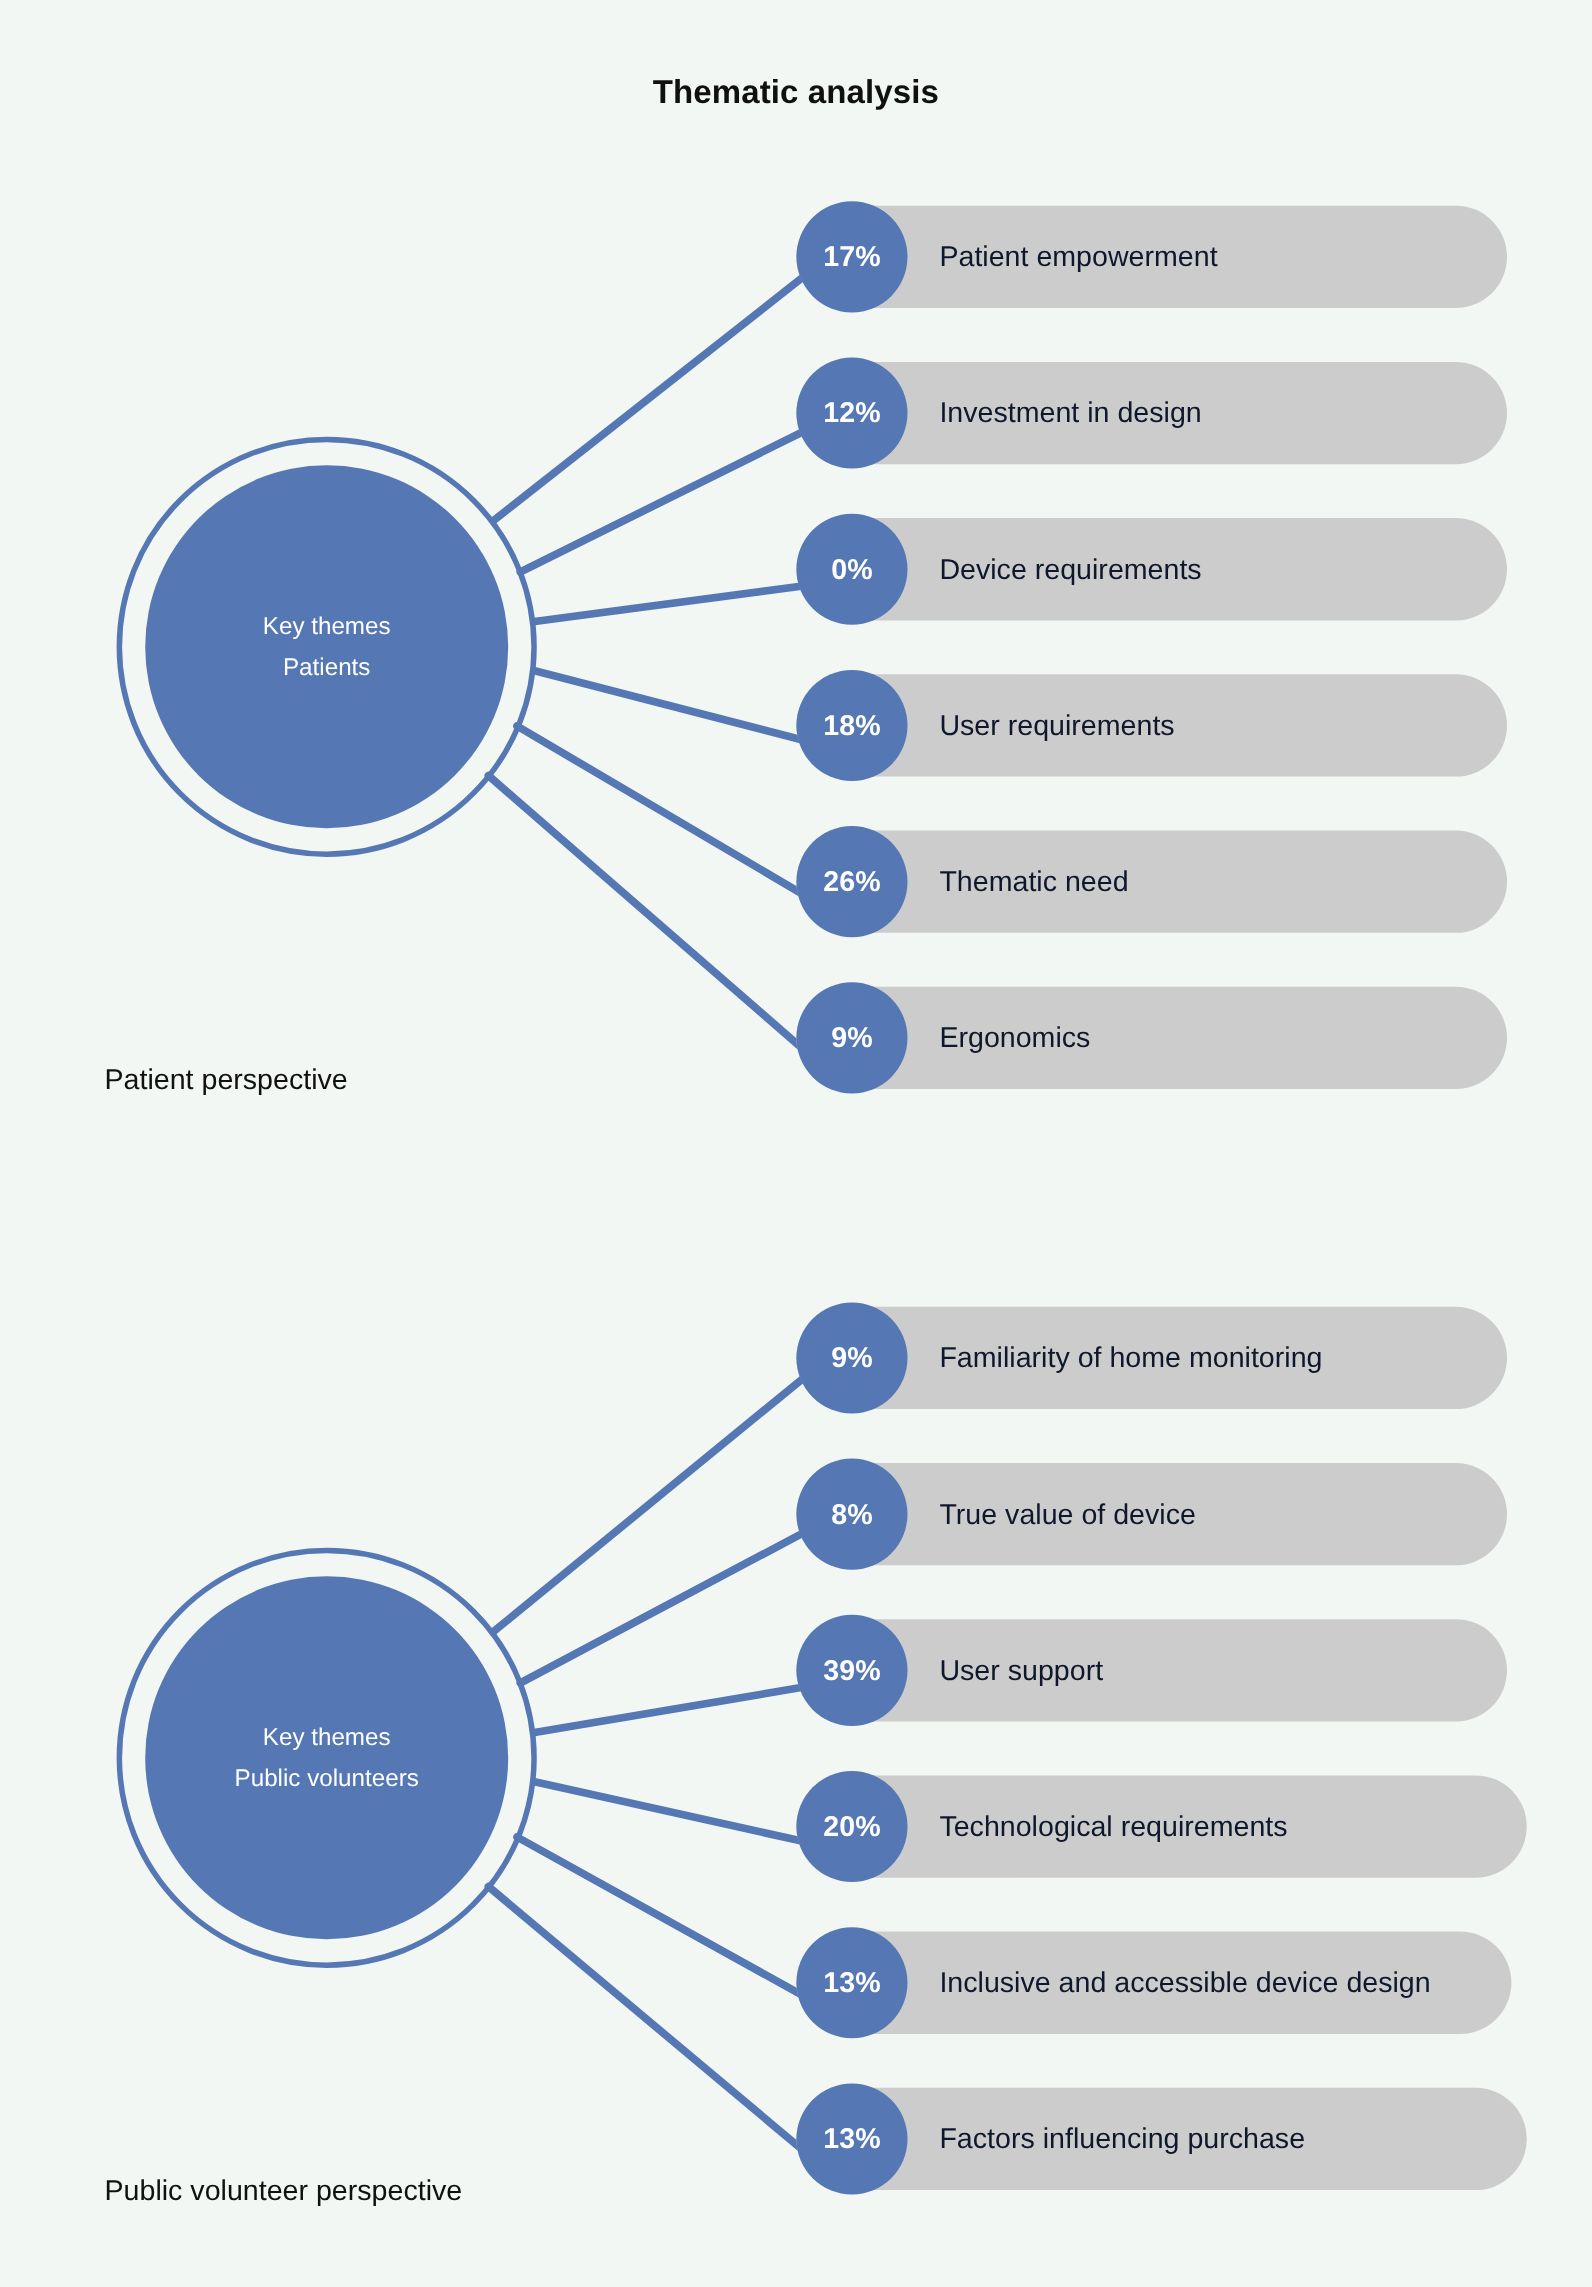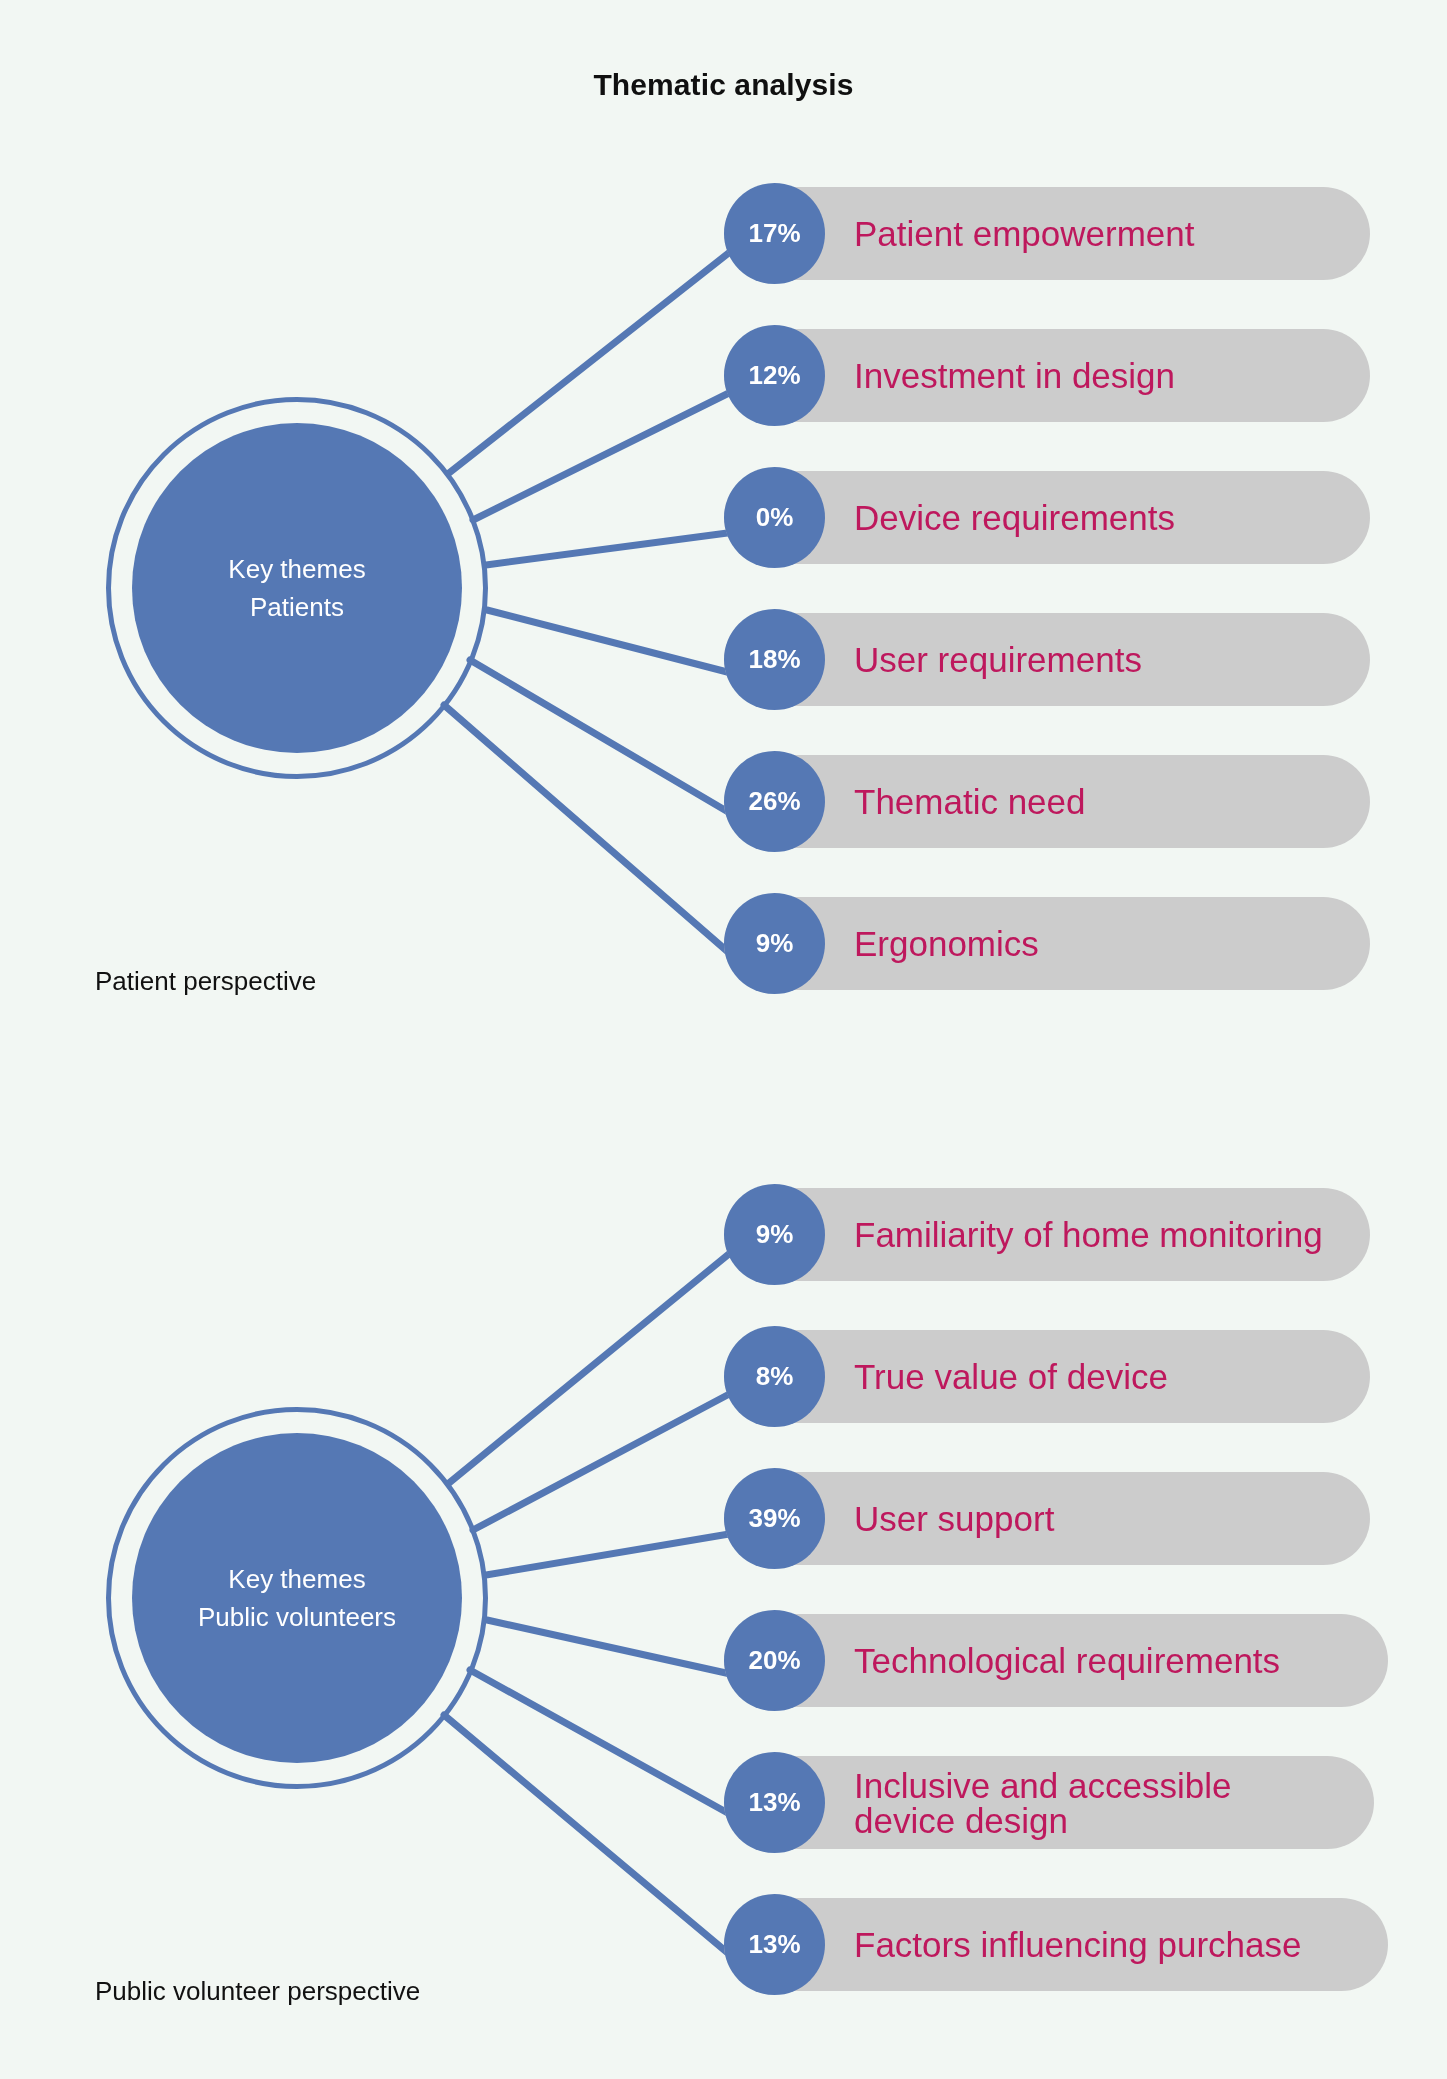--- a/index.html
+++ b/index.html
@@ -64,21 +64,21 @@
     background: #5578b4;
     display: flex;
     flex-direction: column;
     align-items: center;
     justify-content: center;
     box-sizing: border-box;
   }
   .hub-core span {
     display: block;
     color: #ffffff;
-    font-size: 26px;
+    font-size: 22px;
     line-height: 38px;
     text-align: center;
     white-space: nowrap;
   }
   
   .row {
     position: absolute;
     height: 87px;
   }
   .row-bar {
@@ -108,22 +108,22 @@
     box-sizing: border-box;
   }
   .row-label {
     position: absolute;
     left: 130px;
     top: 0;
     right: 24px;
     height: 93px;
     display: flex;
     align-items: center;
-    color: #be185d;
-    font-size: 35px;
+    color: #0f172a;
+    font-size: 26px;
     line-height: 35px;
   }
   
   .caption {
     position: absolute;
     font-size: 26px;
     color: #111111;
     white-space: nowrap;
   }
 </style>

